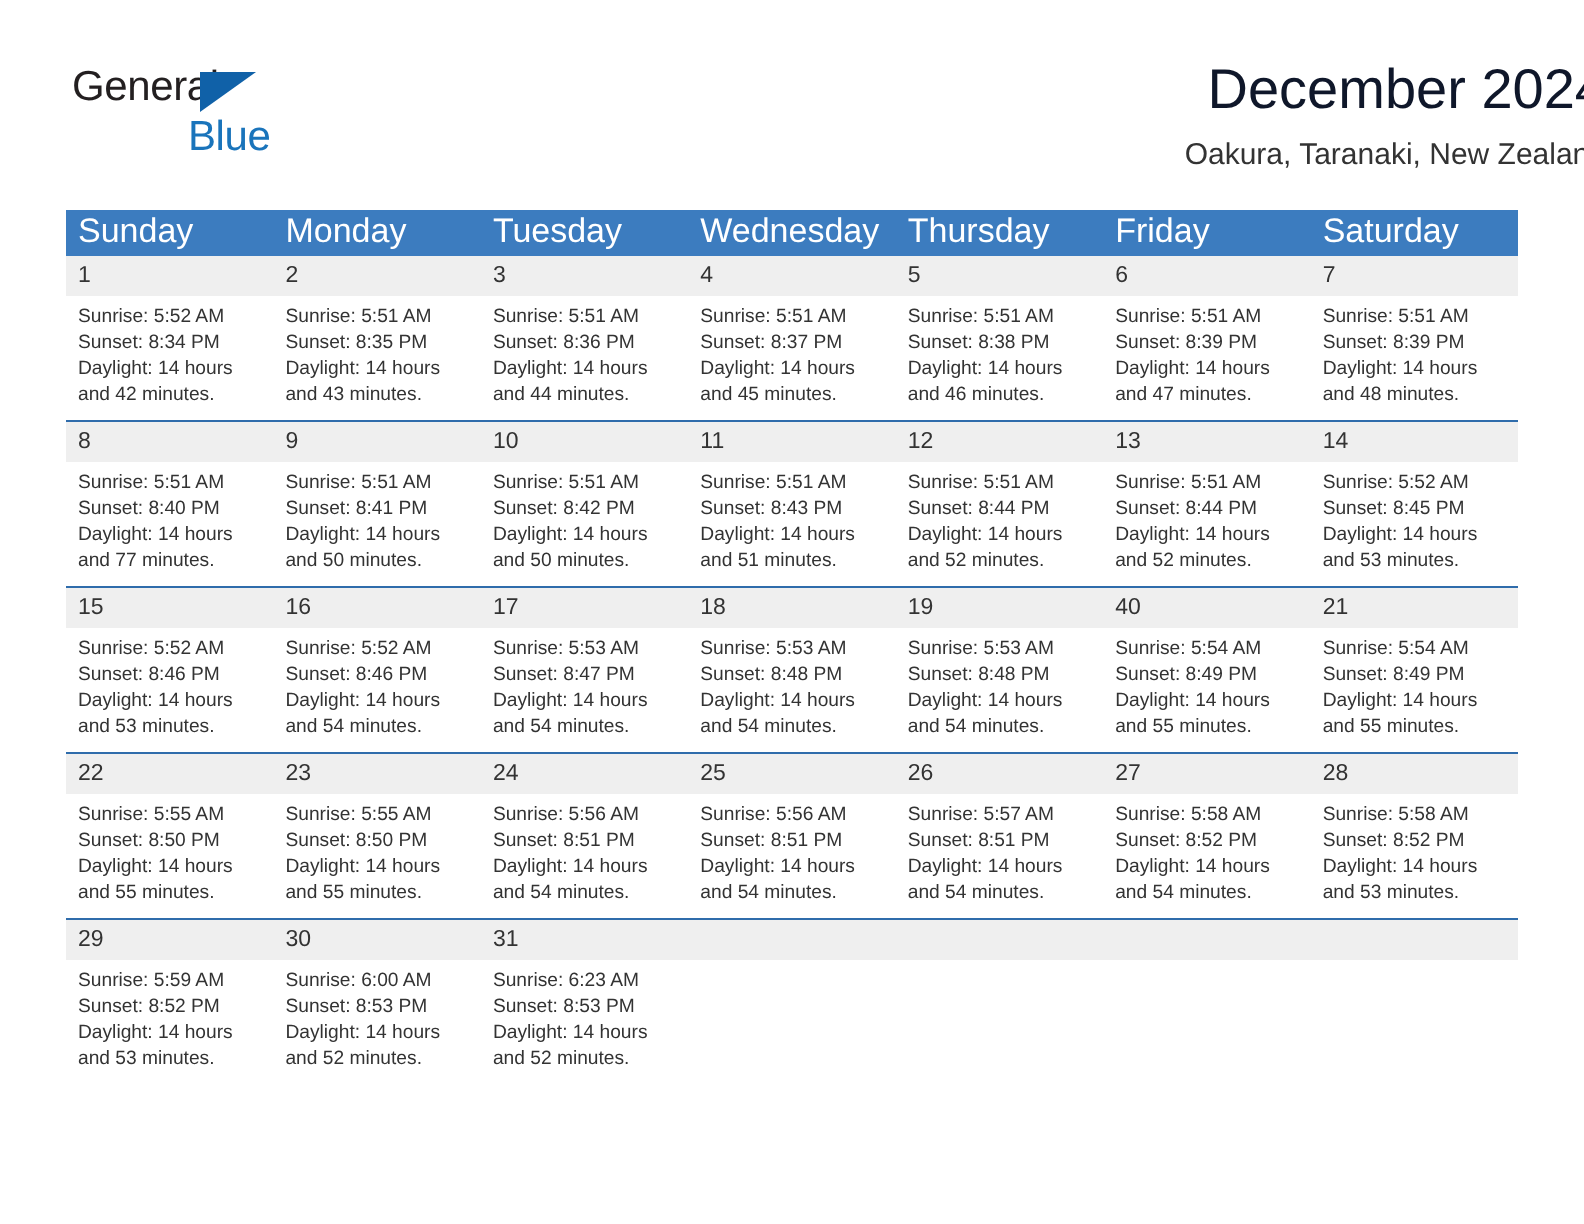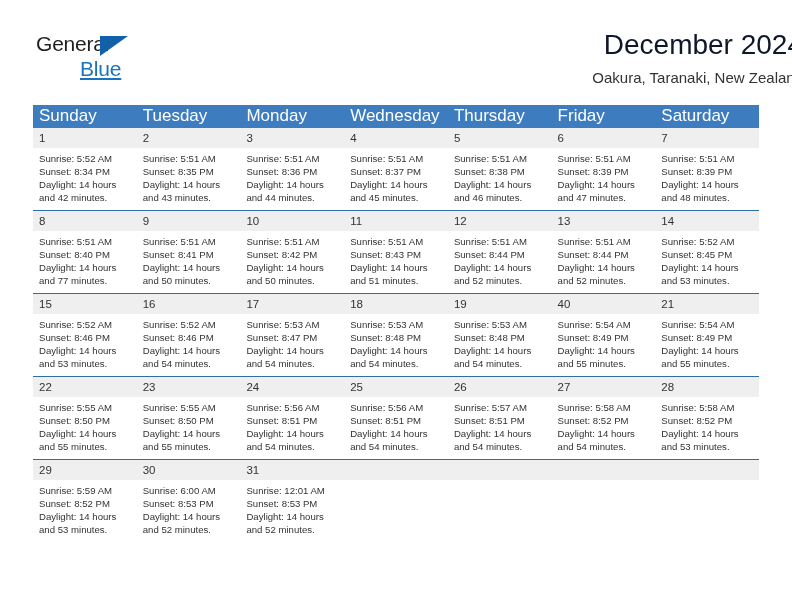--- a/index.html
+++ b/index.html
@@ -48,23 +48,22 @@
     color: #231f20;
     letter-spacing: -0.2px;
     height: 24px;
   }
   .logo-row2 {
     position: relative;
     display: block;
     font-size: 21px;
     color: #1a74bb;
     letter-spacing: -0.2px;
-    margin-left: 44px;
+    margin-left: 58px;
     margin-top: 1px;
-    text-decoration: underline;
   }
   .logo-triangle {
     position: absolute;
     left: 64px;
     top: 3px;
     width: 0;
     height: 0;
     border-left: 28px solid #1061a8;
     border-bottom: 20px solid transparent;
   }
@@ -176,22 +175,22 @@
       <div class="cal-title">December 2024</div>
       <div class="cal-subtitle">Oakura, Taranaki, New Zealand</div>
     </div>
 
   </div>
 
   <div class="calendar">
 
     <div class="weekday-row">
       <div class="weekday-cell">Sunday</div>
+      <div class="weekday-cell">Monday</div>
       <div class="weekday-cell">Tuesday</div>
-      <div class="weekday-cell">Monday</div>
       <div class="weekday-cell">Wednesday</div>
       <div class="weekday-cell">Thursday</div>
       <div class="weekday-cell">Friday</div>
       <div class="weekday-cell">Saturday</div>
     </div>
 
     <div class="week-row first">
       <div class="daynum-row">
         <div class="daynum-cell">1</div>
         <div class="daynum-cell">2</div>
@@ -432,21 +431,21 @@
           <span class="info-line">Daylight: 14 hours</span>
           <span class="info-line">and 53 minutes.</span>
         </div>
         <div class="info-cell">
           <span class="info-line">Sunrise: 6:00 AM</span>
           <span class="info-line">Sunset: 8:53 PM</span>
           <span class="info-line">Daylight: 14 hours</span>
           <span class="info-line">and 52 minutes.</span>
         </div>
         <div class="info-cell">
-          <span class="info-line">Sunrise: 12:01 AM</span>
+          <span class="info-line">Sunrise: 6:23 AM</span>
           <span class="info-line">Sunset: 8:53 PM</span>
           <span class="info-line">Daylight: 14 hours</span>
           <span class="info-line">and 52 minutes.</span>
         </div>
         <div class="info-cell empty"></div>
         <div class="info-cell empty"></div>
         <div class="info-cell empty"></div>
         <div class="info-cell empty"></div>
       </div>
     </div>

